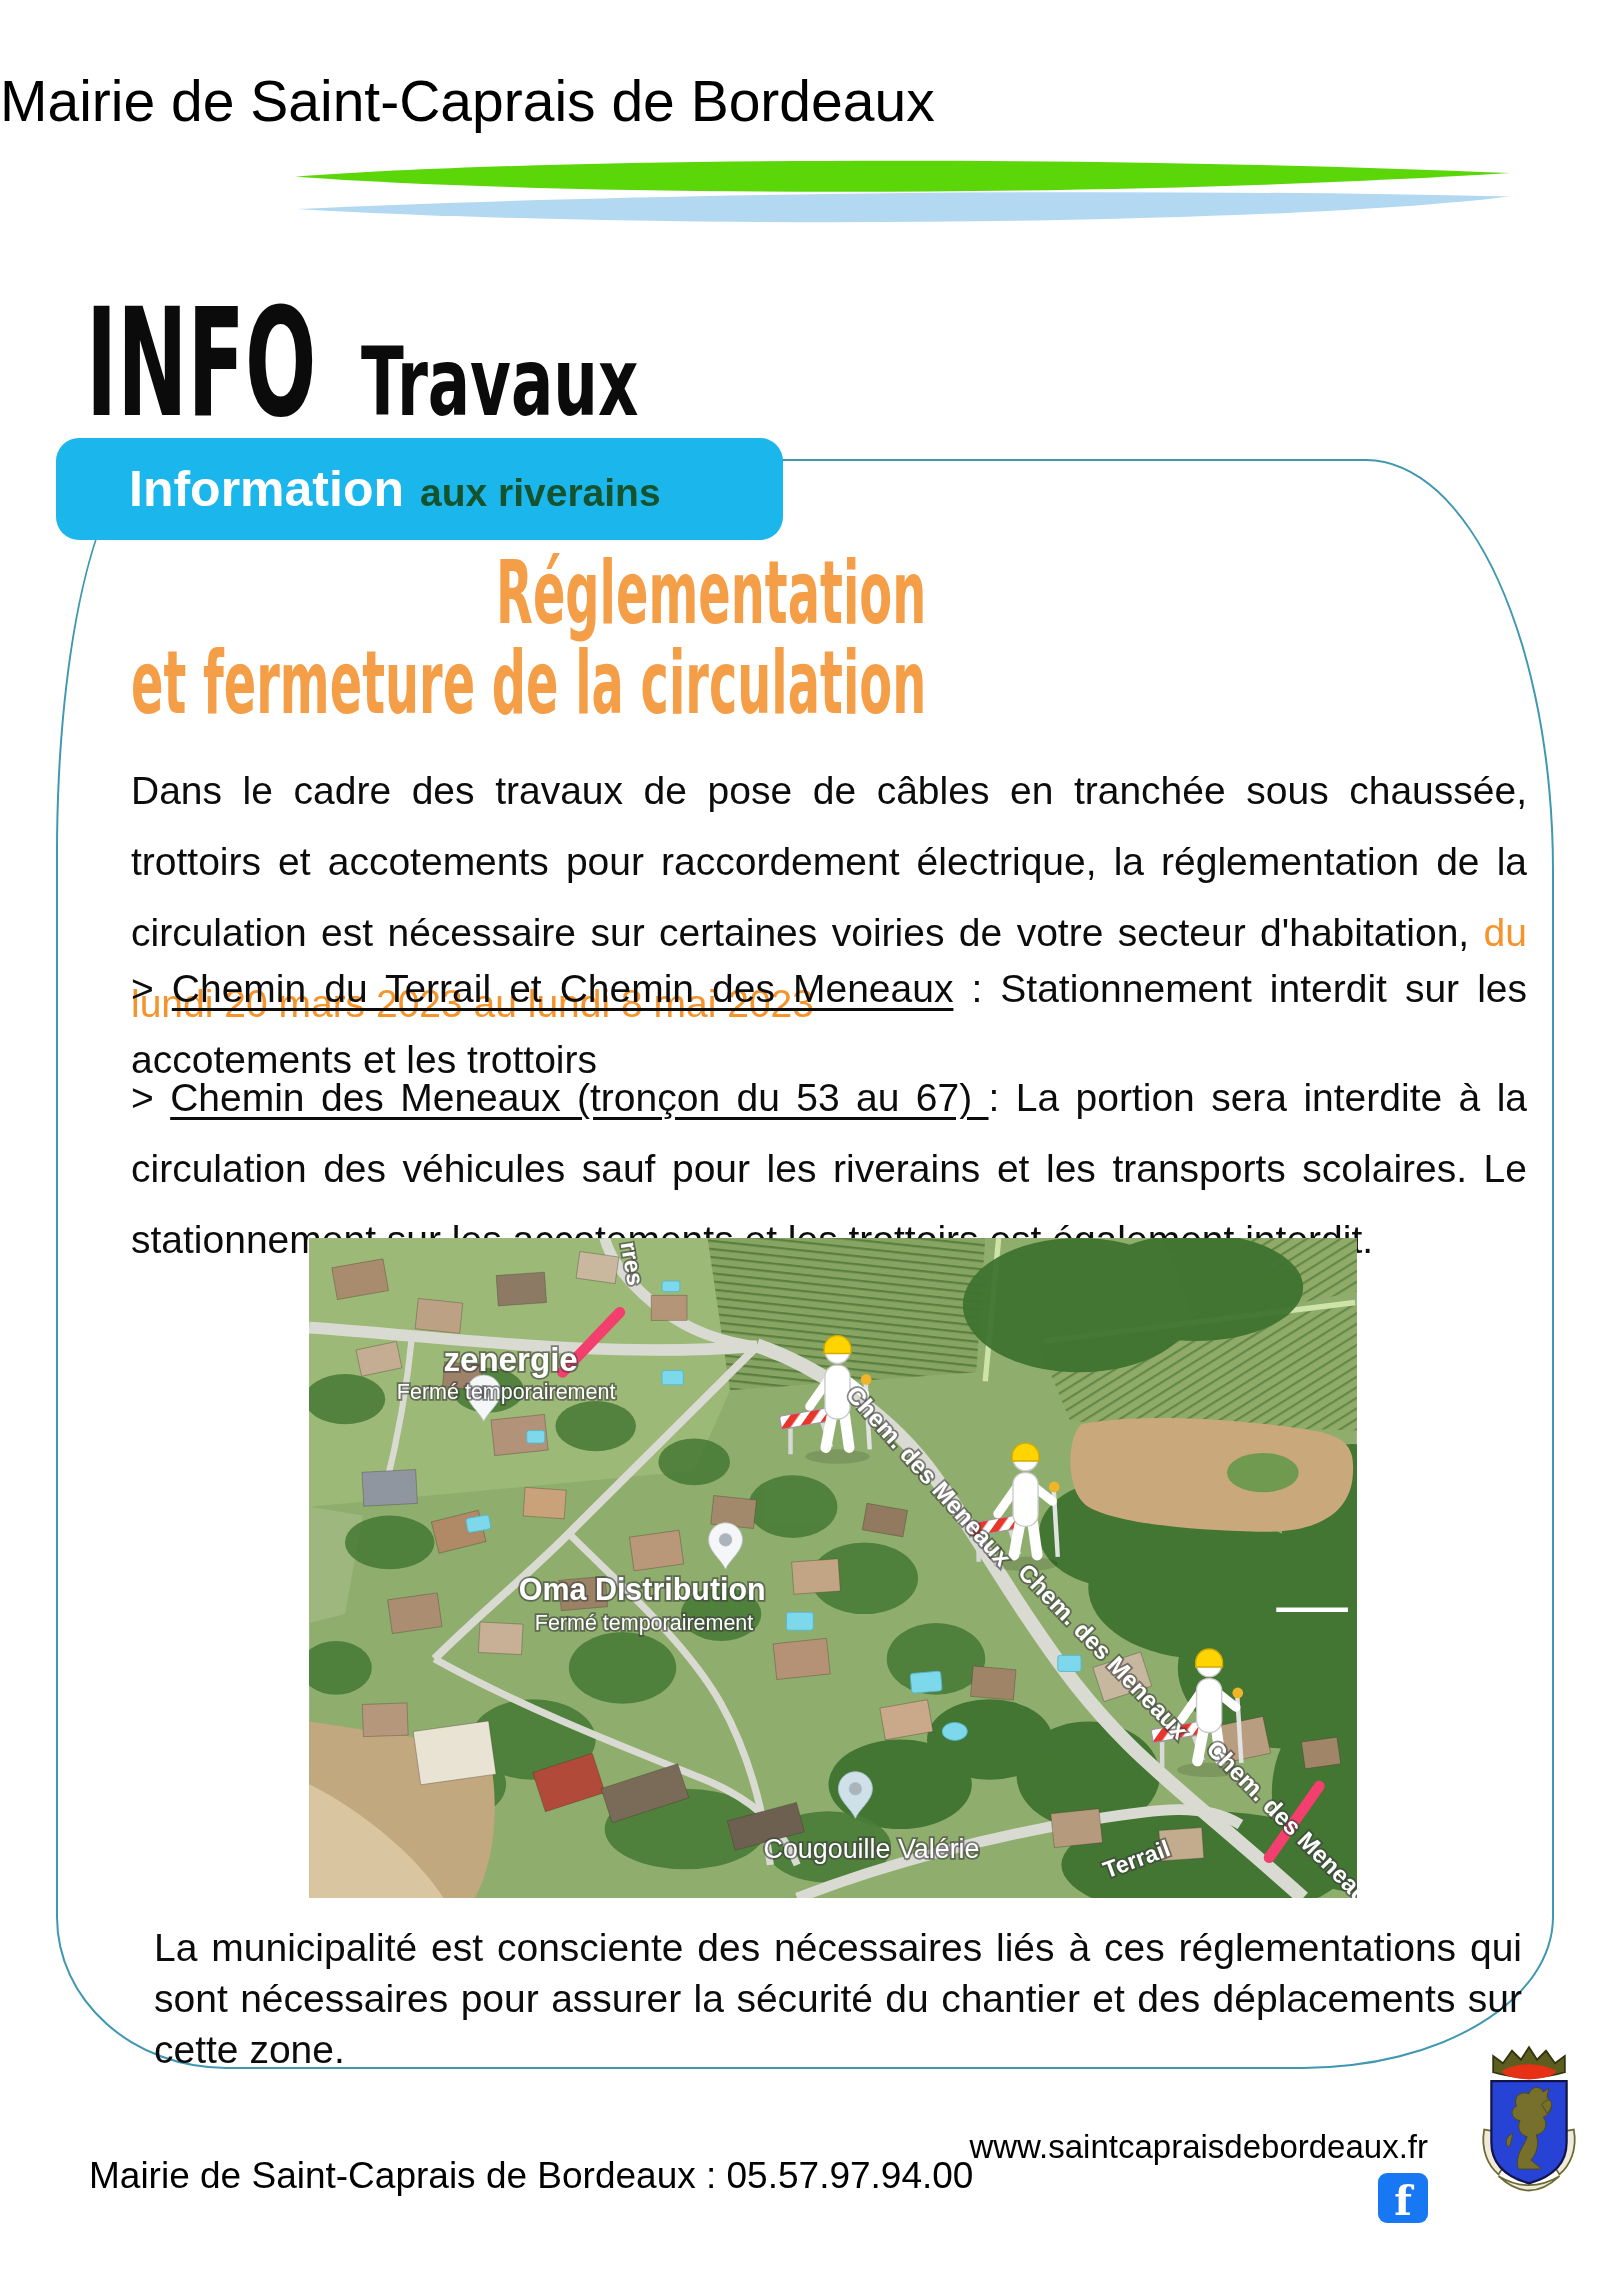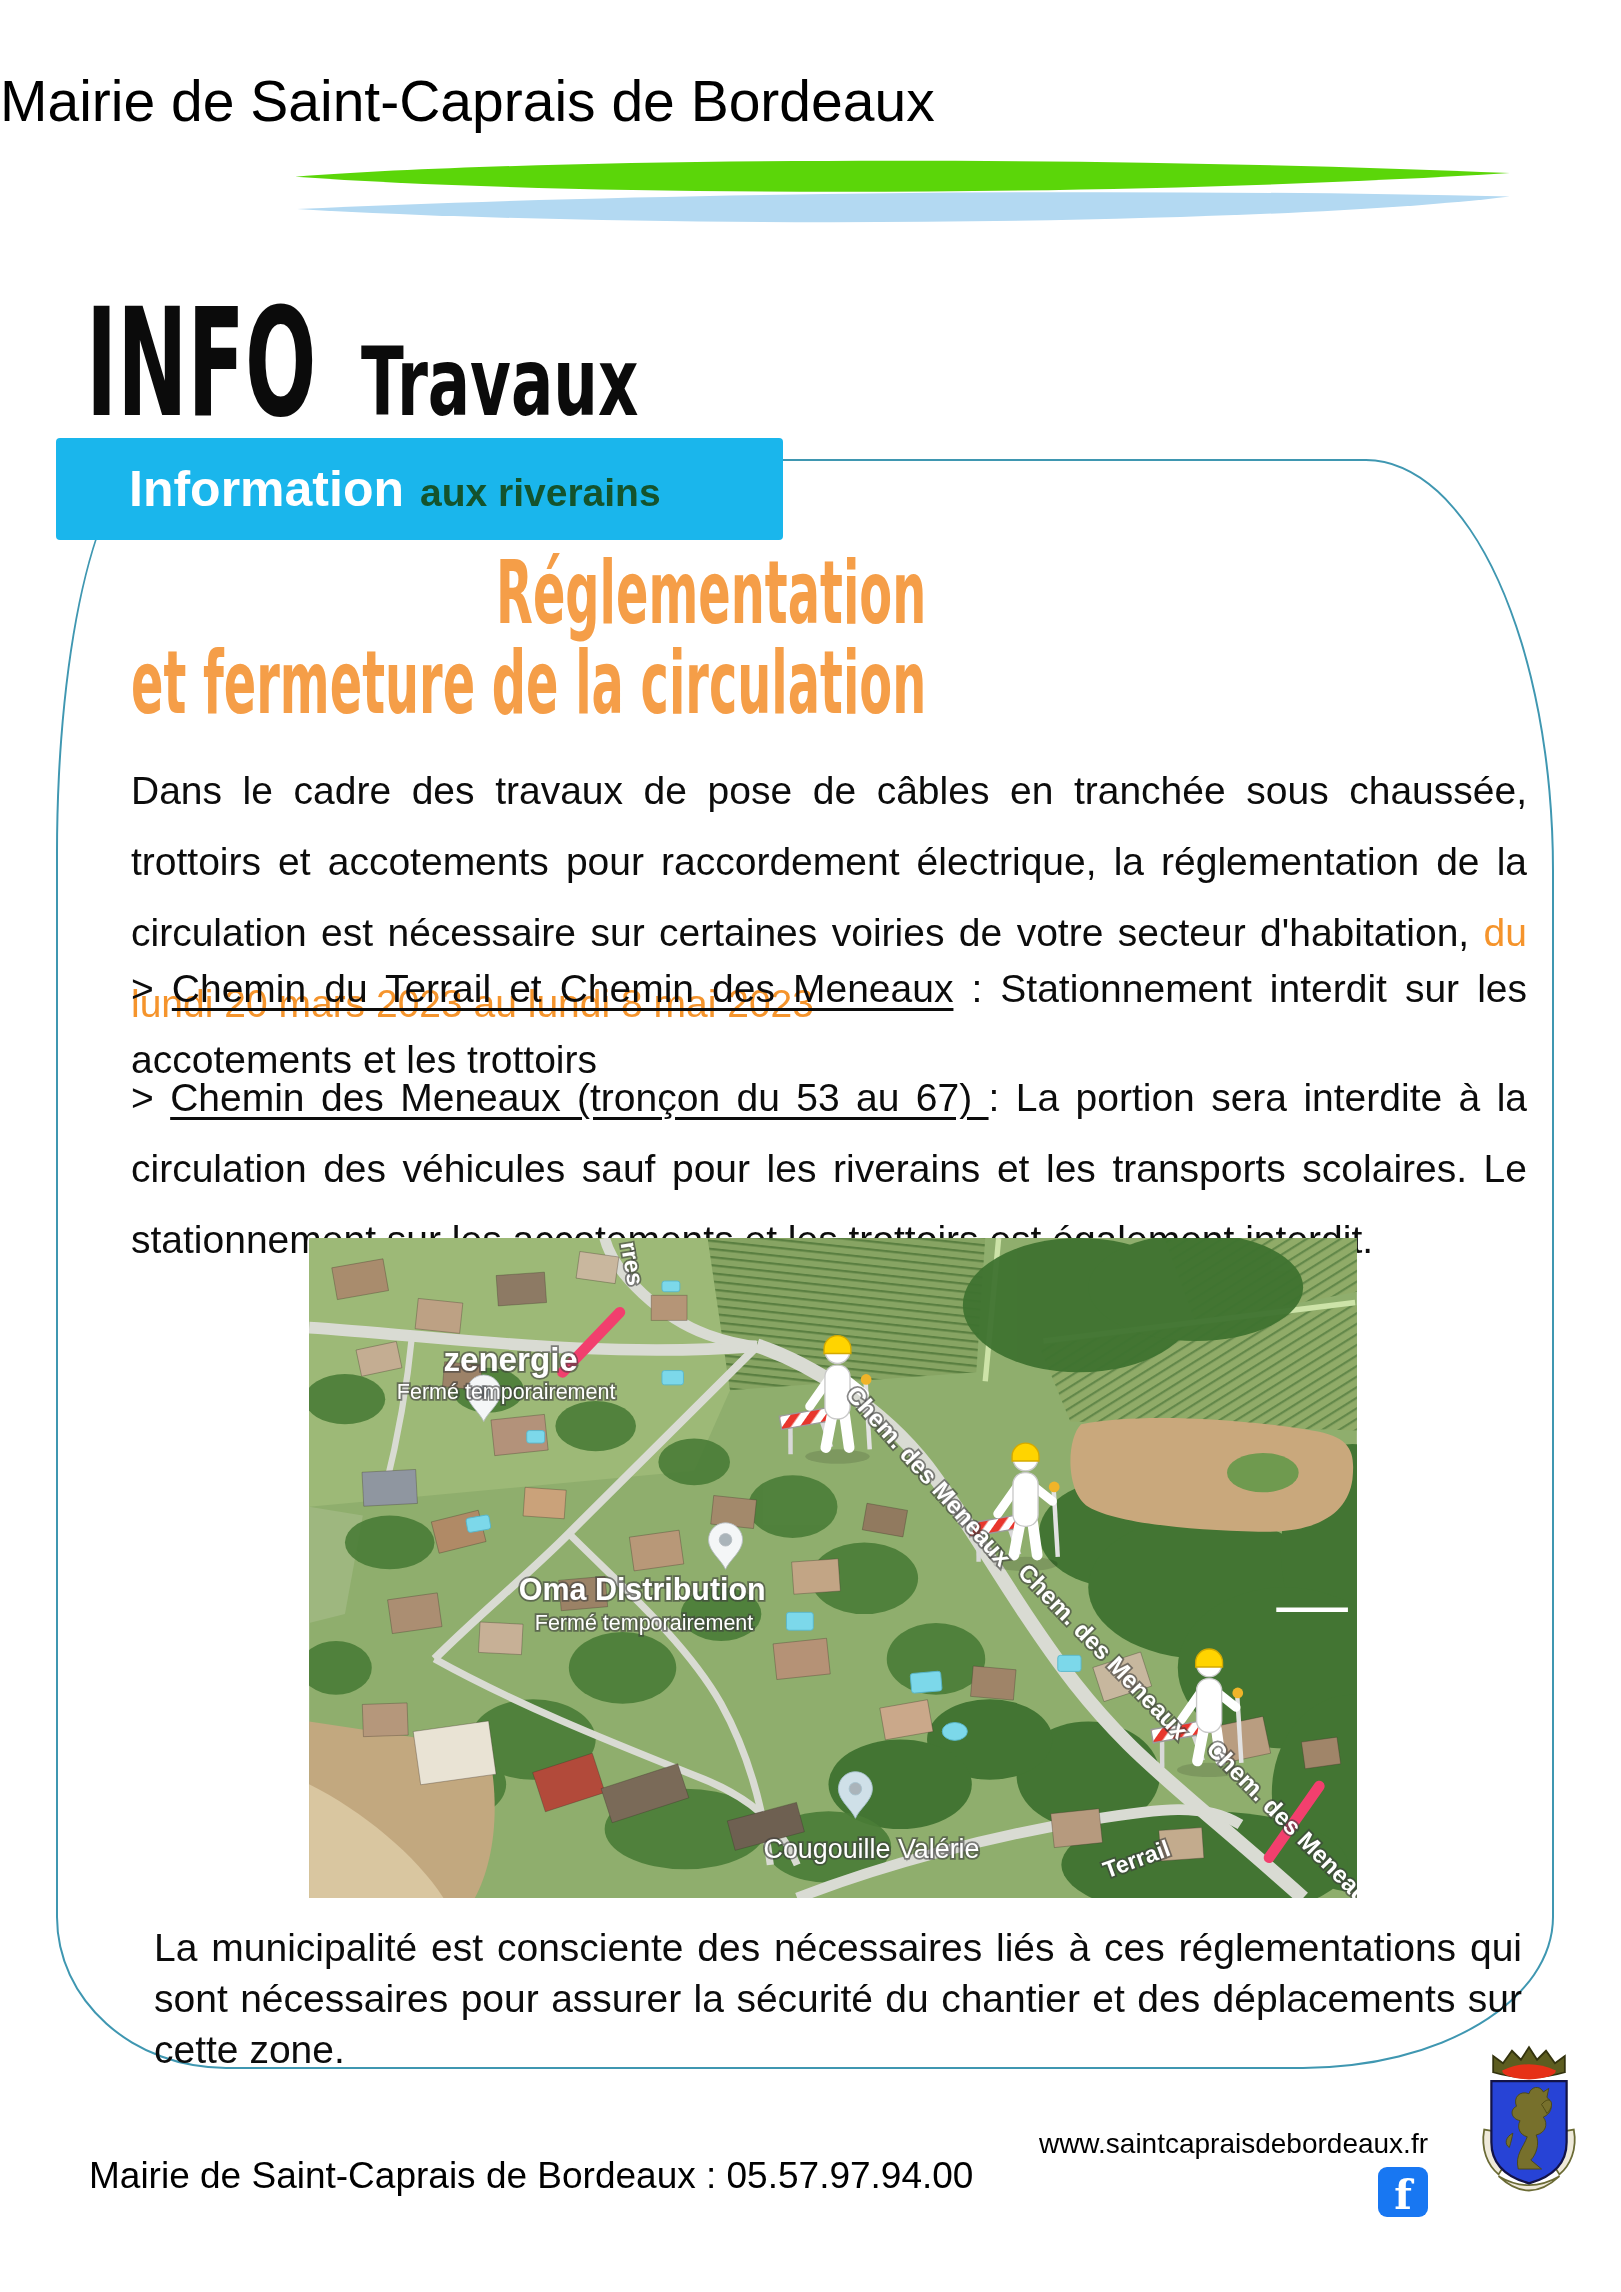--- a/index.html
+++ b/index.html
@@ -8,21 +8,21 @@
   
   .header-title{position:absolute;top:73px;left:0;width:100%;text-align:left;
         font-size:57px;line-height:1;color:#000000;letter-spacing:0;}
   .swoosh{position:absolute;left:288px;top:152px;width:1229px;height:88px;}
   
   .cond{font-family:"DejaVu Sans",sans-serif;font-weight:bold;display:inline-block;
         transform-origin:left bottom;white-space:nowrap;line-height:1;}
   .info-main{position:absolute;left:86px;top:288px;font-size:150px;transform:scaleX(0.56);color:#0b0b0b;}
   .info-sub{position:absolute;left:361px;top:335px;font-size:95px;transform:scaleX(0.66);color:#0b0b0b;}
   
-  .banner{position:absolute;left:56px;top:438px;width:727px;height:102px;border-radius:4px;
+  .banner{position:absolute;left:56px;top:438px;width:727px;height:102px;border-radius:23px;
         background:var(--cyan,#1ab6ec);z-index:3;display:flex;align-items:baseline;
         padding-left:73px;box-sizing:border-box;}
   .banner .b1{font-size:50px;font-weight:bold;color:#fff;line-height:102px;}
   .banner .b2{font-size:39px;font-weight:bold;color:#14532d;margin-left:16px;}
   
   .frame{position:absolute;left:56px;top:459px;width:1498px;height:1610px;box-sizing:border-box;
         border:2.7px solid var(--border,#3f97b1);
         border-radius:99px 188px 251px 170px / 394px 412px 152px 152px;z-index:1;}
   
   .heading{position:absolute;left:131px;top:548px;z-index:2;text-align:right;}
@@ -33,21 +33,21 @@
         text-align:justify;color:#0c0c0c;z-index:2;}
   .para .hl{color:var(--highlight,#f5942c);}
   .para .u{text-decoration:underline;text-decoration-thickness:2.7px;text-underline-offset:6.3px;}
   .closing{position:absolute;left:154px;width:1368px;font-size:39px;line-height:51px;
         text-align:justify;color:#0c0c0c;z-index:2;}
   
   .mapwrap{position:absolute;left:309px;top:1238px;width:1048px;height:660px;z-index:2;overflow:hidden;}
   
   .footer-left{position:absolute;left:89px;top:2155px;font-size:37px;color:#000000;z-index:2;}
   .footer-right{position:absolute;left:940px;top:2128px;width:488px;text-align:right;z-index:2;}
-  .footer-right .site{font-size:28px;color:#000;}
+  .footer-right .site{font-size:33px;color:#000;}
   .fb-row{display:flex;justify-content:flex-end;align-items:center;gap:12.5px;margin-top:7.2px;}
   .fb-icon{width:50px;height:50px;border-radius:9px;background:var(--facebook,#1877f2);
         color:#fff;font-weight:bold;font-size:41px;display:flex;align-items:flex-end;
         justify-content:center;font-family:"DejaVu Serif",serif;line-height:1.08;}
   .fb-handle{font-size:35px;color:#000;}
   .coat{position:absolute;left:1476px;top:2040px;width:106px;height:172px;z-index:4;}
 </style>
 </head>
 <body>
 

